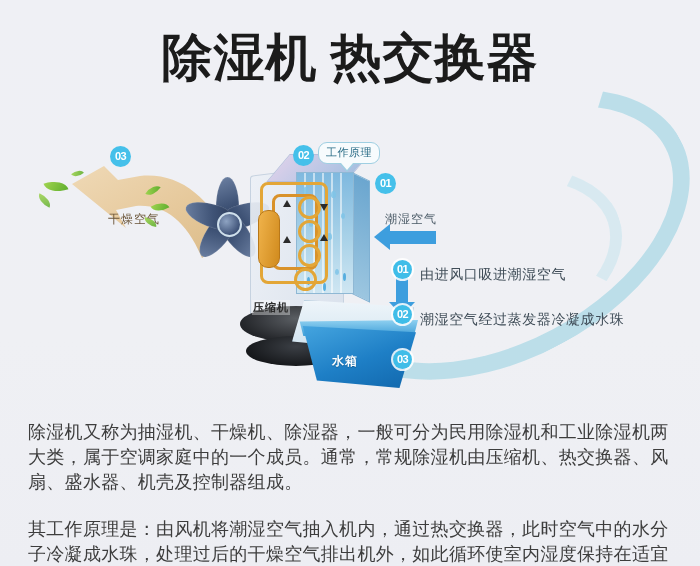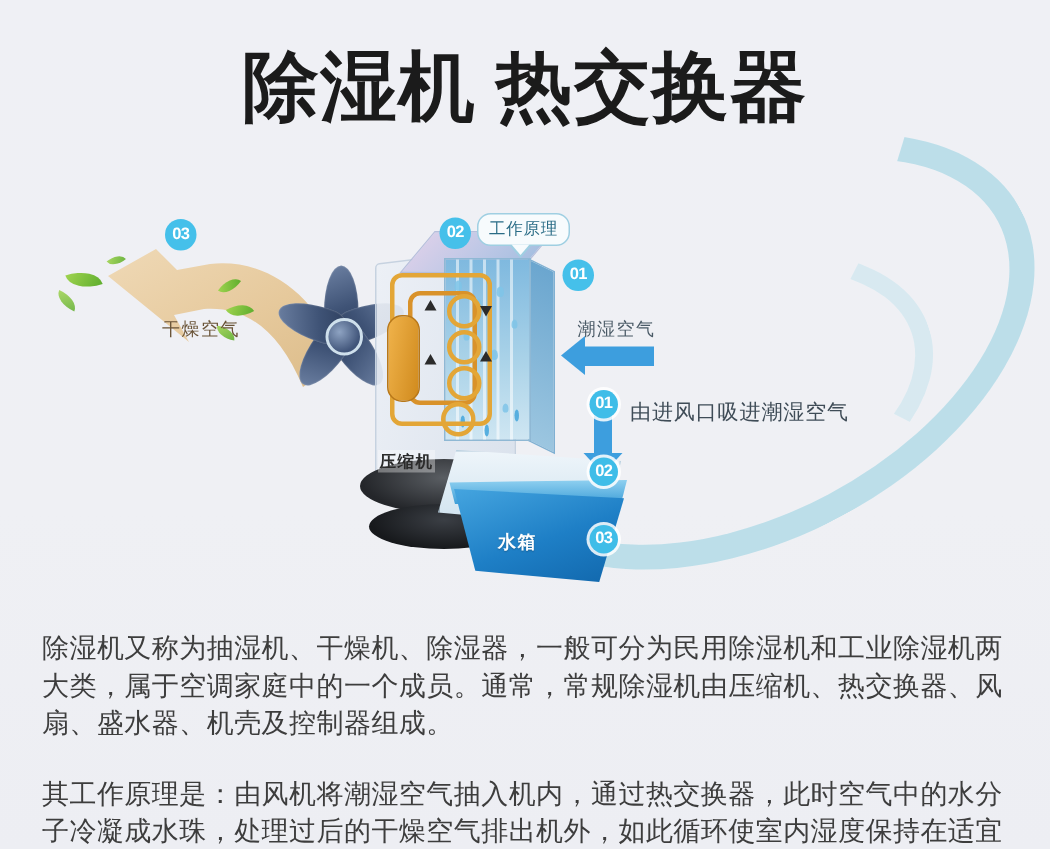--- a/index.html
+++ b/index.html
@@ -515,20 +515,21 @@
     <div class="diagram-text" id="label-humid-air">潮湿空气</div>
   </div>
 
   <div class="legend">
     <div class="legend-row">
       <span class="badge">01</span>
       <span class="legend-label">由进风口吸进潮湿空气</span>
     </div>
     <div class="legend-row">
       <span class="badge">02</span>
+      <span class="legend-label">潮湿空气经过蒸发器冷凝成水珠</span>
     </div>
     <div class="legend-row">
       <span class="badge">03</span>
     </div>
   </div>
 
   <div class="copy">
     <p>除湿机又称为抽湿机、干燥机、除湿器，一般可分为民用除湿机和工业除湿机两大类，属于空调家庭中的一个成员。通常，常规除湿机由压缩机、热交换器、风扇、盛水器、机壳及控制器组成。</p>
     <p>其工作原理是：由风机将潮湿空气抽入机内，通过热交换器，此时空气中的水分子冷凝成水珠，处理过后的干燥空气排出机外，如此循环使室内湿度保持在适宜的相对湿度。</p>
   </div>

